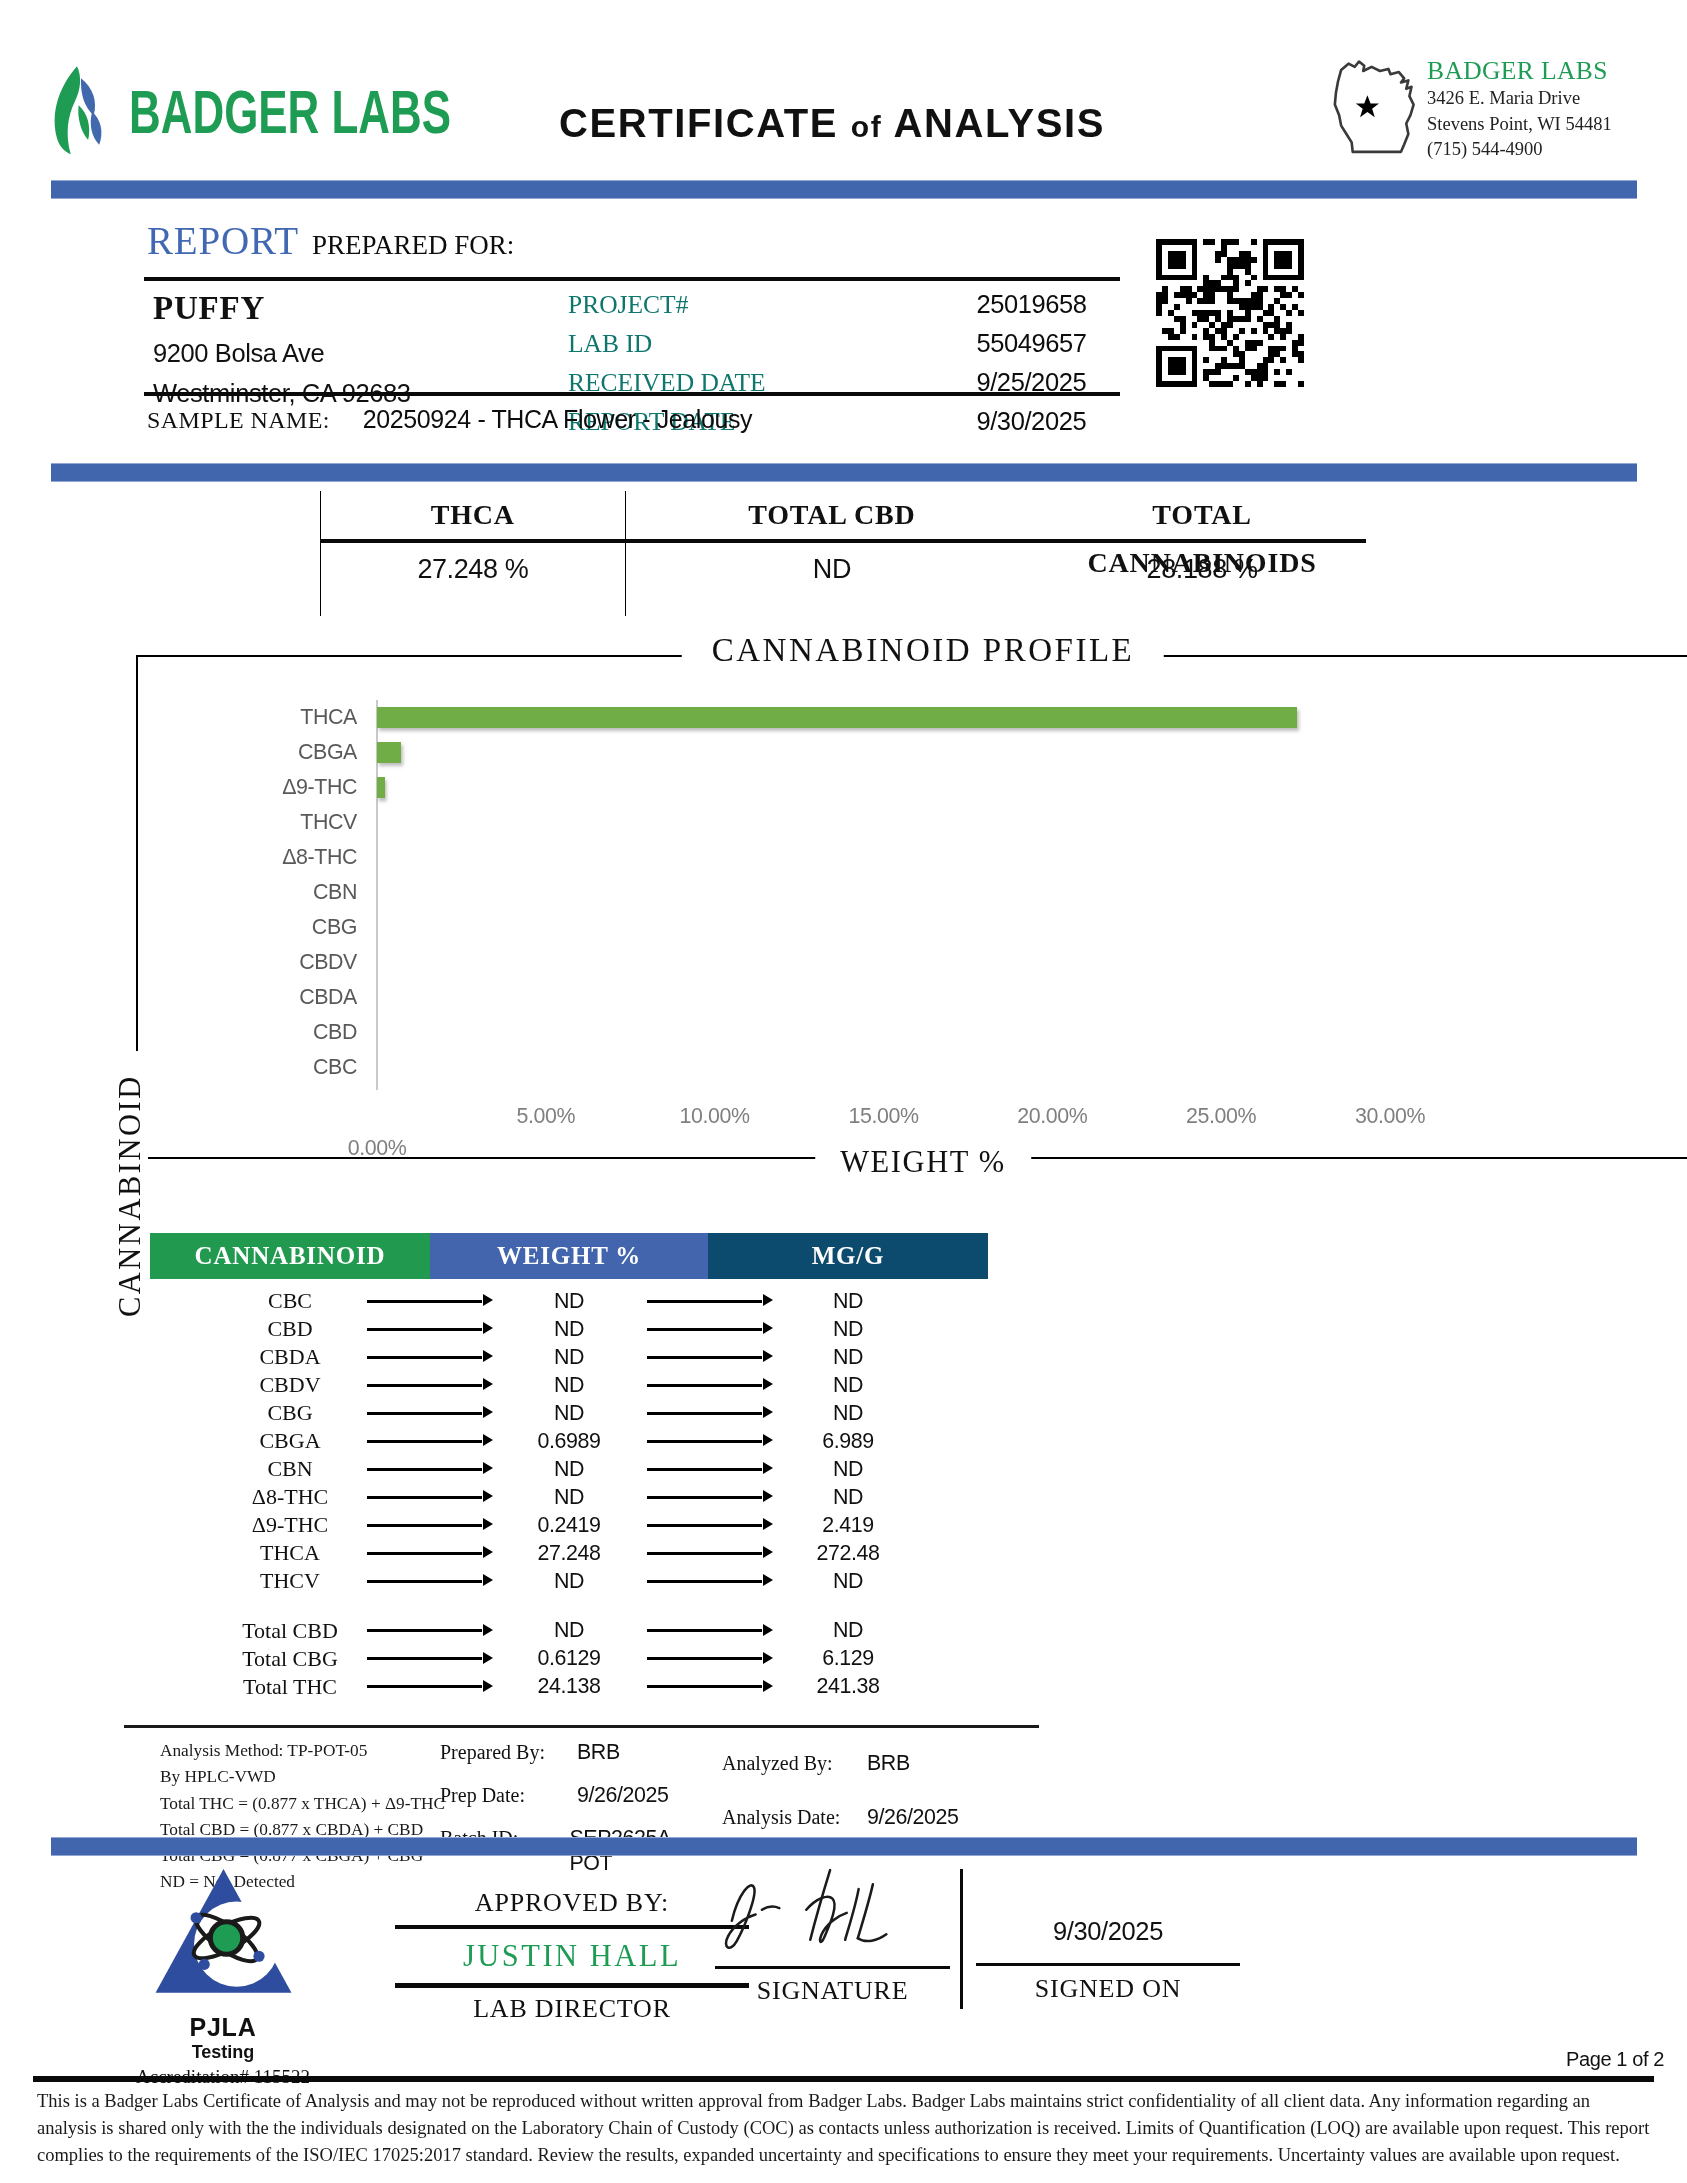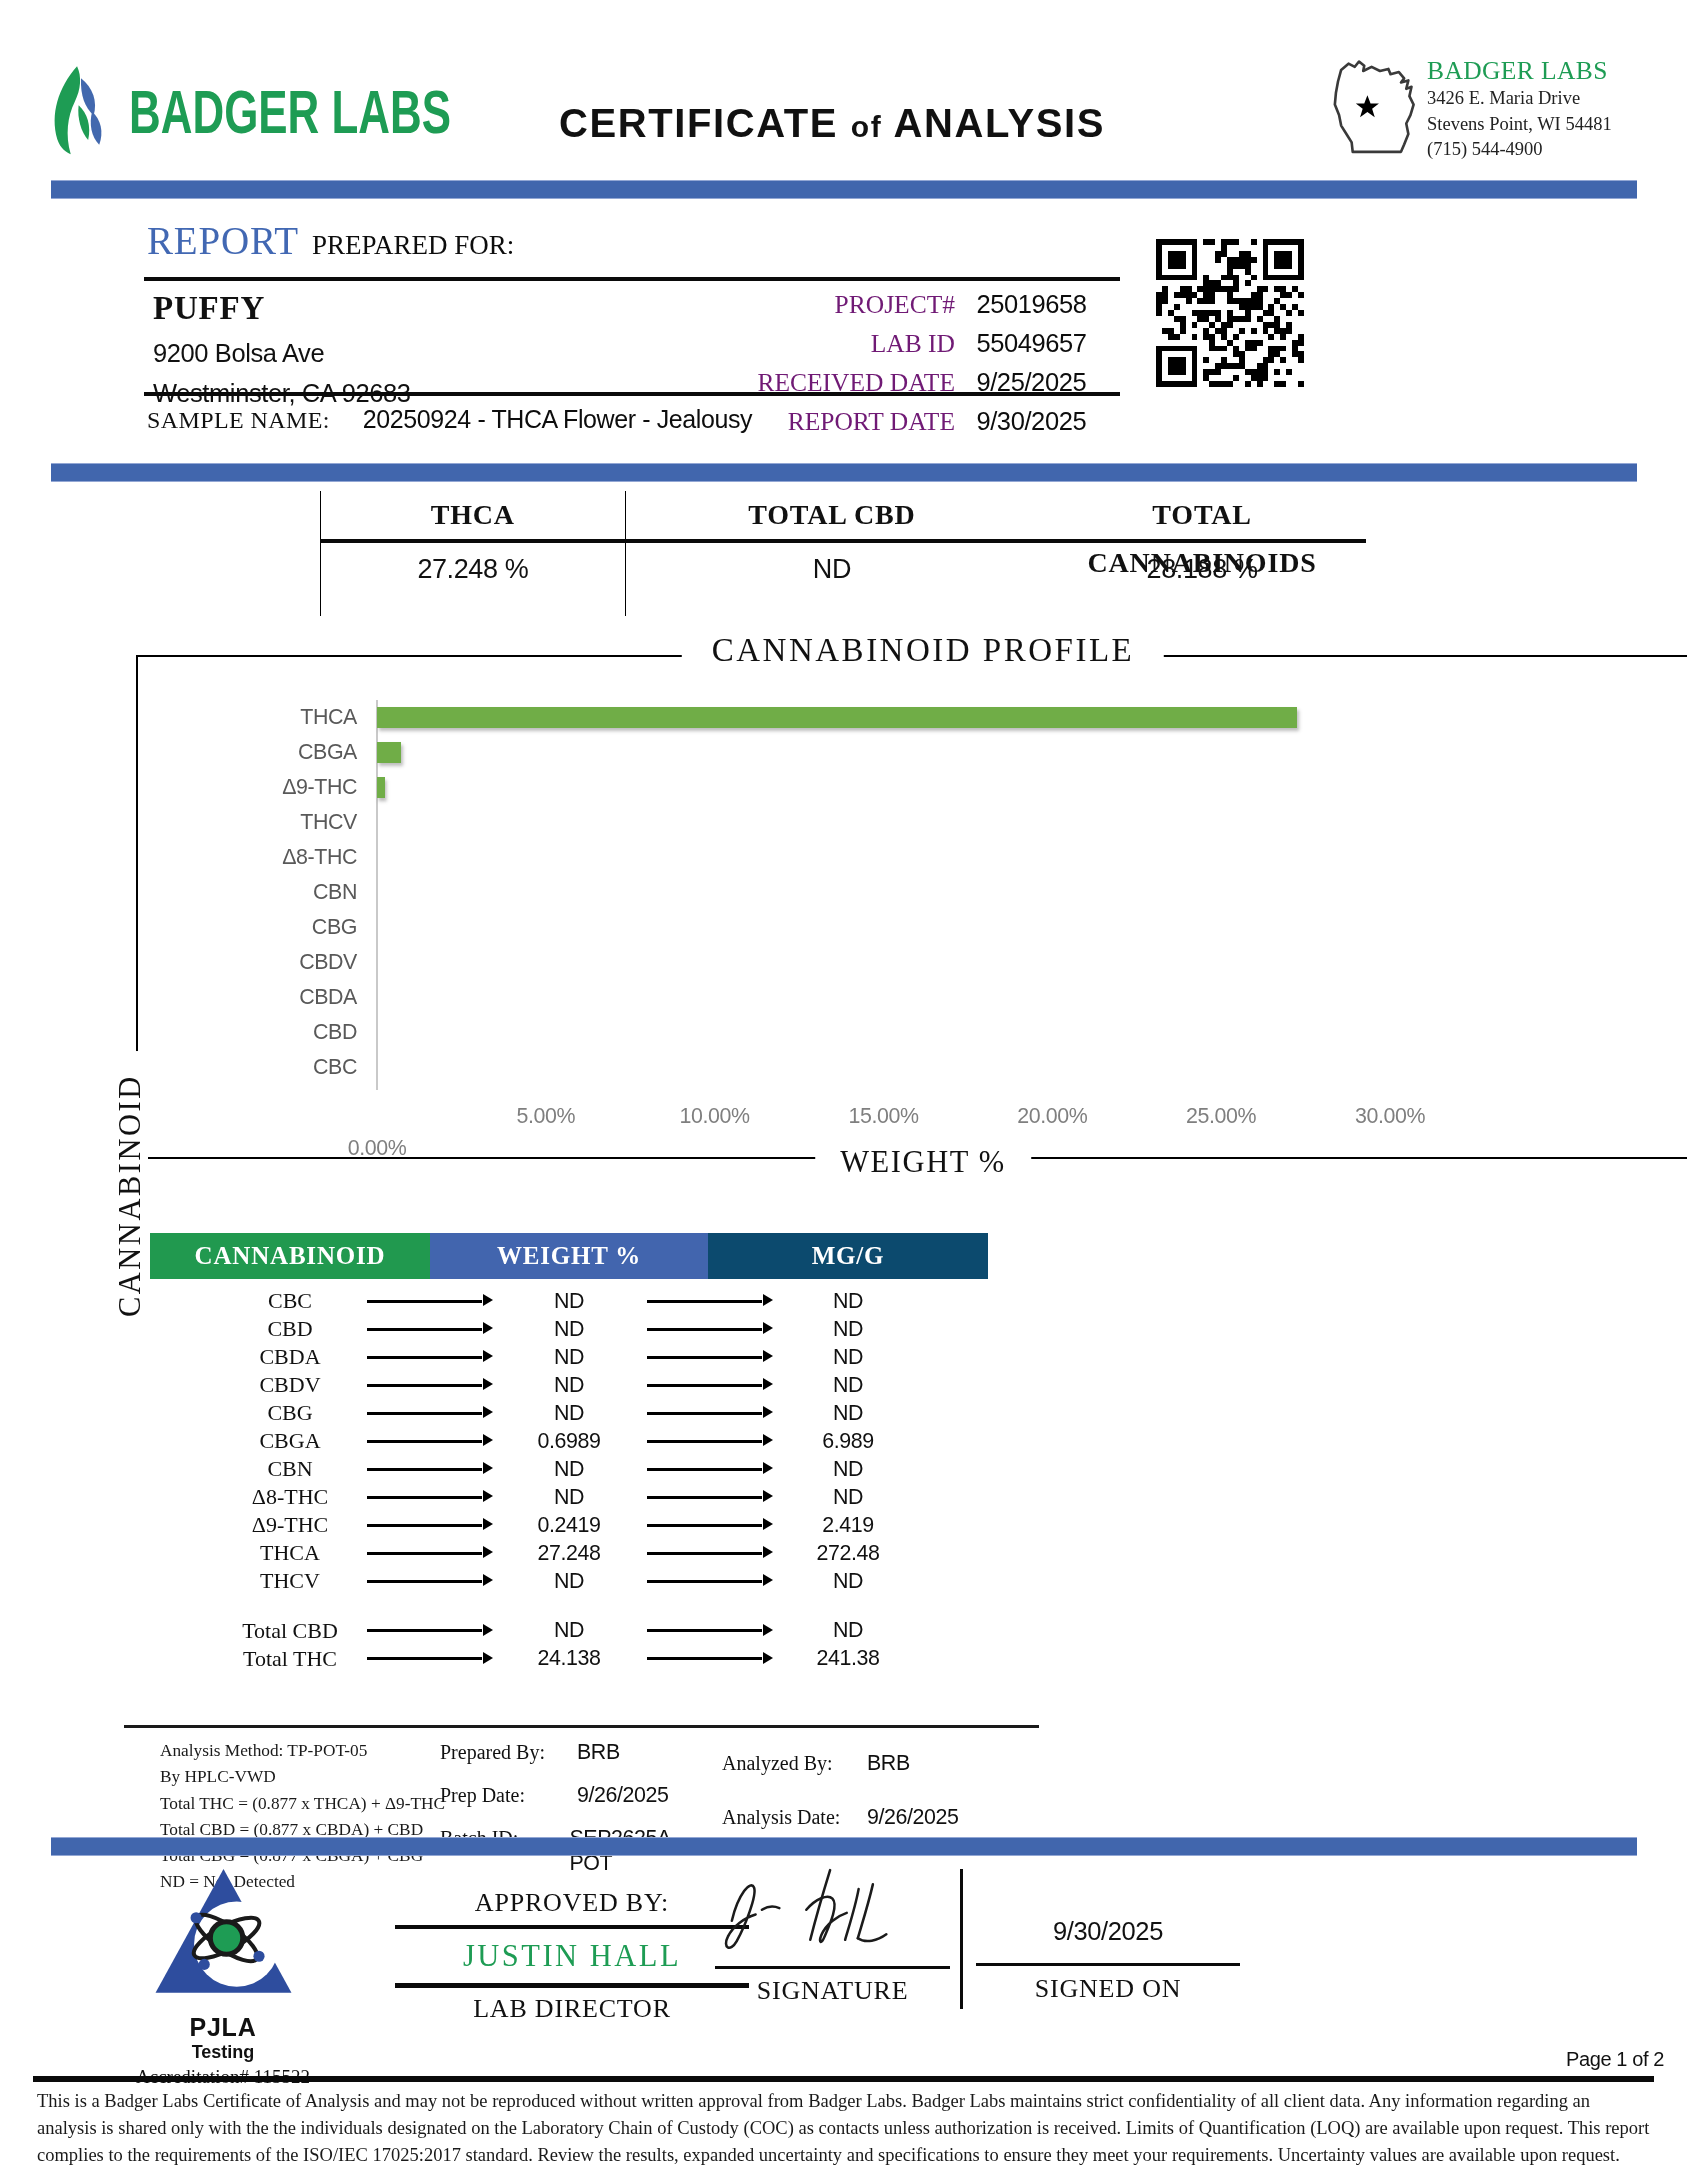--- a/index.html
+++ b/index.html
@@ -25,21 +25,21 @@
   .rp-main{font-size:39px;color:#4268B3;letter-spacing:0.8px;}
   .rp-sub{font-size:27px;color:#0d0d0d;margin-left:13px;}
   .hrule{height:4.1px;background:#0a0a0a;}
   .rule-a{left:144px;top:277px;width:976px;}
   .rule-b{left:144px;top:392px;width:976px;}
   .client{left:153px;top:290px;}
   .client-name{font-weight:bold;font-size:33px;letter-spacing:0.8px;}
   .client-line{font-size:25.5px;margin-top:11.5px;}
   .fields{left:568px;top:290px;width:560px;}
   .field-row{display:flex;align-items:baseline;height:39px;}
-  .flabel{width:387px;text-align:right;font-size:25.5px;color:#701a75;}
+  .flabel{width:387px;font-size:25.5px;color:#0f766e;}
   .fvalue{margin-left:21.4px;font-size:25.5px;color:#0d0d0d;}
   .qr{left:1156px;top:239px;width:148px;height:148px;}
   .sample{left:147px;top:405px;display:flex;align-items:baseline;}
   .sample-label{font-size:24px;letter-spacing:0.4px;}
   .sample-value{font-size:25px;margin-left:33px;color:#0d0d0d;}
 
   
   .summary{left:320px;top:491px;width:1046px;height:125px;display:flex;}
   .sumcol{box-sizing:border-box;text-align:center;}
   .sumcol:nth-of-type(1){width:313px;}
@@ -616,20 +616,27 @@
     <div class="res-totals">
 
         <div class="res-row">
           <div class="res-name">Total CBD</div>
           <div class="res-val">ND</div>
           <div class="res-val">ND</div>
           <div class="arr arr1"></div>
           <div class="arr arr2"></div>
         </div>
 
+        <div class="res-row">
+          <div class="res-name">Total CBG</div>
+          <div class="res-val">0.6129</div>
+          <div class="res-val">6.129</div>
+          <div class="arr arr1"></div>
+          <div class="arr arr2"></div>
+        </div>
 
         <div class="res-row">
           <div class="res-name">Total THC</div>
           <div class="res-val">24.138</div>
           <div class="res-val">241.38</div>
           <div class="arr arr1"></div>
           <div class="arr arr2"></div>
         </div>
       </div>
   </div>

